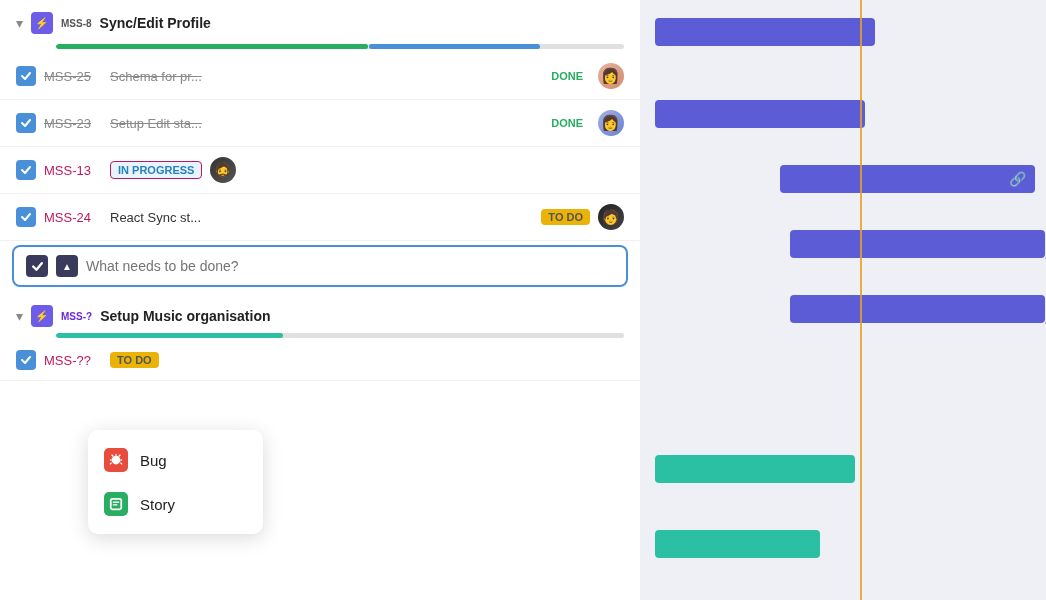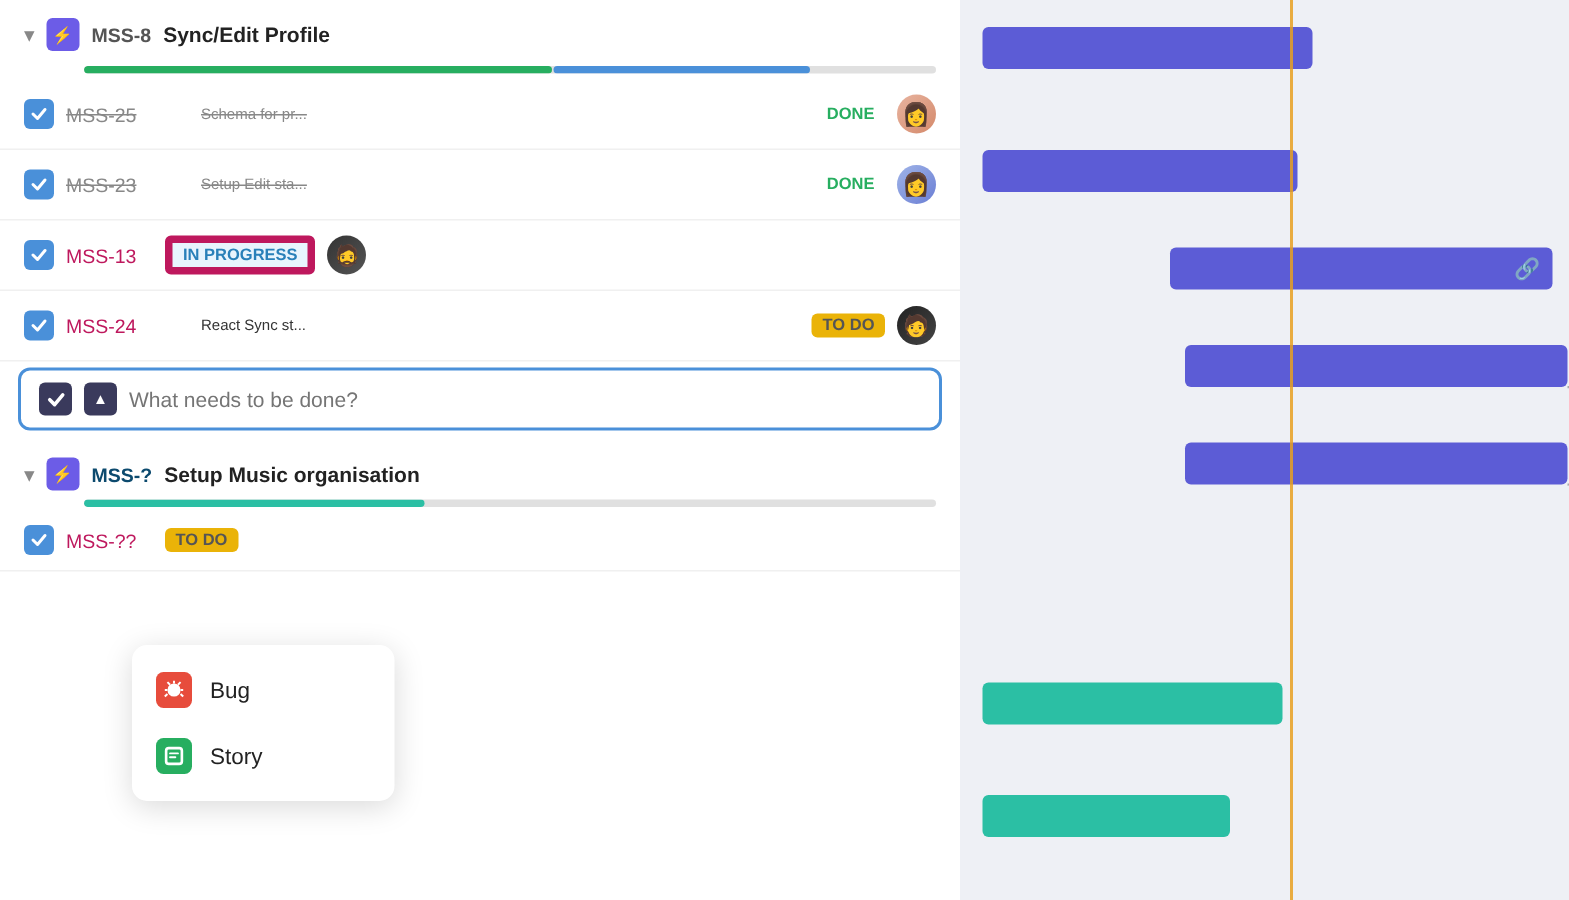--- a/index.html
+++ b/index.html
@@ -57,21 +57,21 @@
       display: flex;
       align-items: center;
       justify-content: center;
       color: #fff;
       font-size: 11px;
       font-weight: bold;
       flex-shrink: 0;
     }
 
     .story-id {
-      font-size: 13px;
+      font-size: 10px;
       font-weight: 600;
       color: #555;
     }
 
     .story-title {
       font-size: 14px;
       font-weight: 600;
       color: #222;
     }
 
@@ -119,25 +119,24 @@
       text-decoration: line-through;
       min-width: 58px;
     }
 
     .task-id.active {
       text-decoration: none;
       color: #be185d;
     }
 
     .task-name {
-      font-size: 10px;
+      font-size: 13px;
       color: #888;
       text-decoration: line-through;
       flex: 1;
-      margin-left: 24px;
     }
 
     .task-name.active {
       text-decoration: none;
       color: #333;
     }
 
     .status-badge {
       font-size: 11px;
       font-weight: 700;
@@ -147,21 +146,21 @@
     }
 
     .status-done {
       color: #27ae60;
       background: transparent;
     }
 
     .status-in-progress {
       color: #2980b9;
       background: #e8f4fd;
-      border: 5px solid #be185d;
+      border: 1px solid #be185d;
     }
 
     .status-todo {
       color: #555;
       background: #eab308;
     }
 
     .avatar {
       width: 26px;
       height: 26px;
@@ -391,21 +390,21 @@
     </div>
     <div class="input-chevron-btn">
       <span style="color:#fff;font-size:10px;">▲</span>
     </div>
     <input class="input-field" type="text" placeholder="What needs to be done?" style="">
   </div>
 
   <div class="story-header-2" style="margin-top:8px;">
     <span class="chevron-icon">▾</span>
     <div class="story-icon-purple">⚡</div>
-    <span class="story-id" style="text-decoration:none;color:#0c4a6e;">MSS-?</span>
+    <span class="story-id" style="text-decoration:none;color:#6d28d9;">MSS-?</span>
     <span class="story-title">Setup Music organisation</span>
   </div>
 
   <div class="progress-bar-container-2">
     <div style="width:40%;height:100%;background:#2bbfa4;border-radius:3px;"></div>
   </div>
 
   <div class="task-row" style="margin-top:2px;">
     <div class="checkbox-icon">
       <svg viewBox="0 0 12 12" fill="none">

